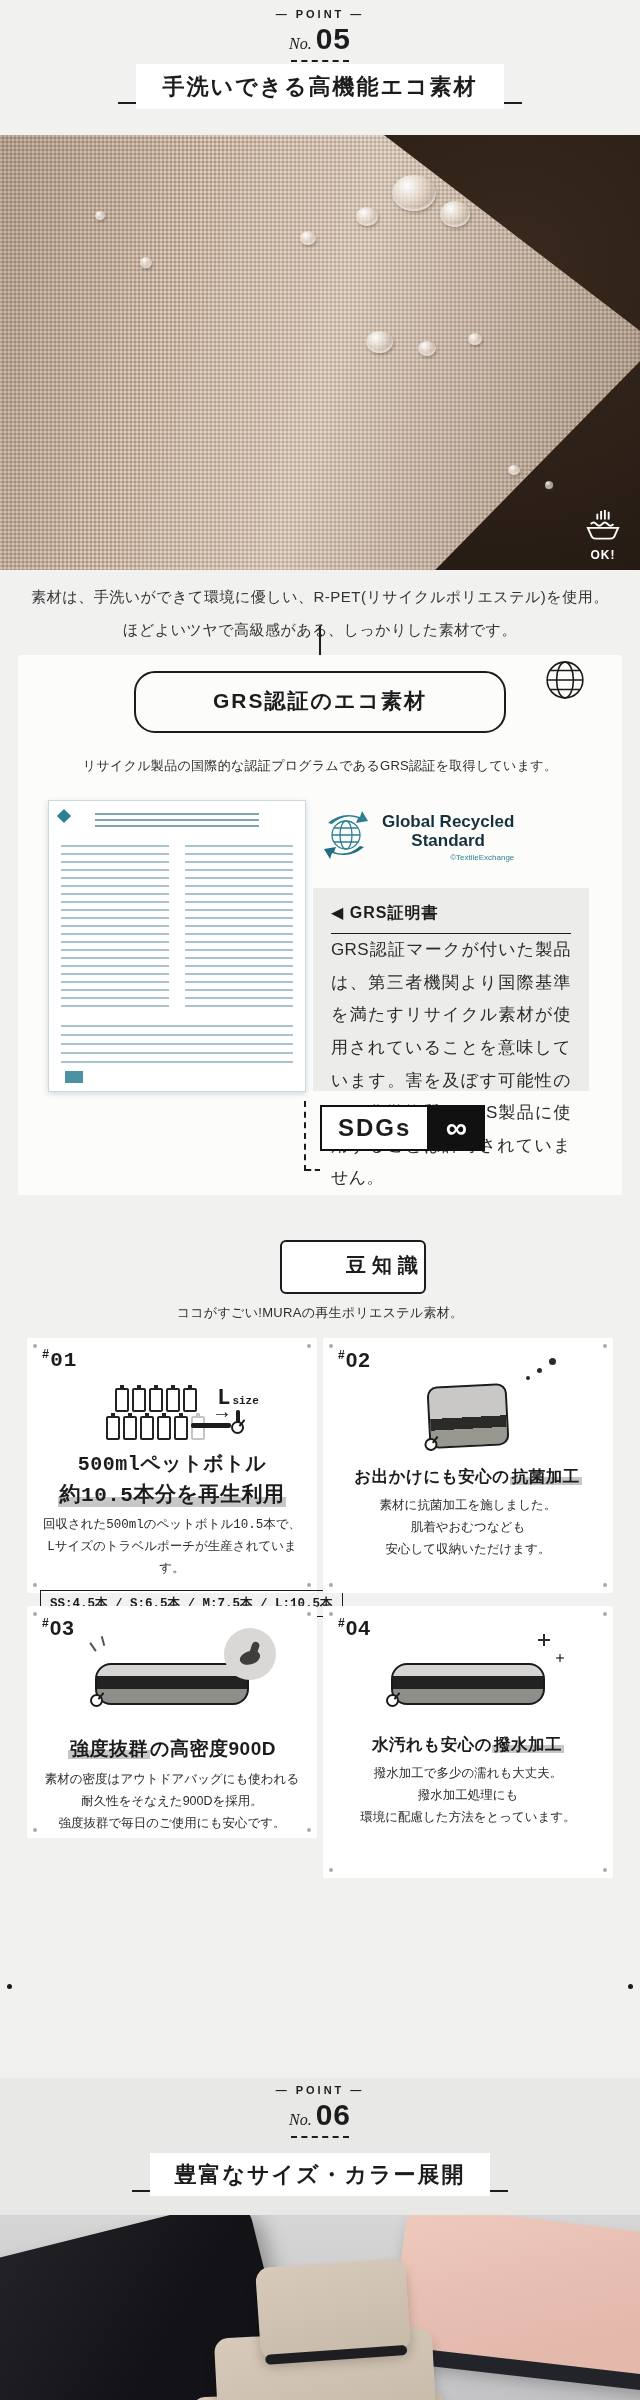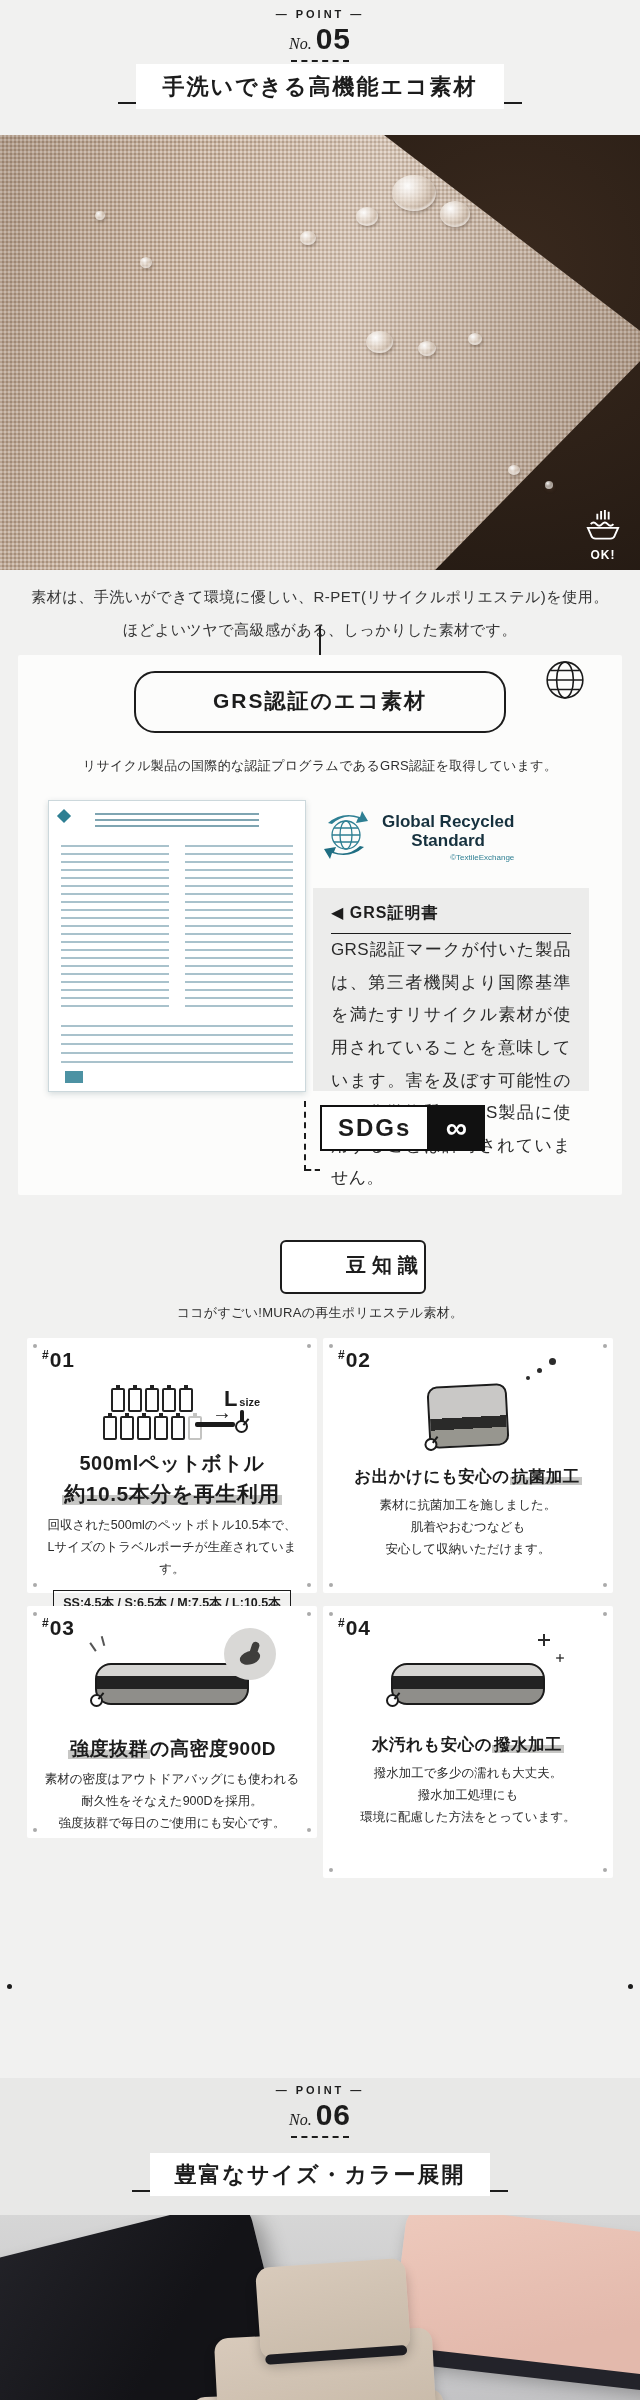--- a/index.html
+++ b/index.html
@@ -100,21 +100,21 @@
        text-indent:6px;line-height:46px;text-align:right;margin-left:33px;}
   .tips-sub{top:1304px;font-size:13px;color:#2e2e2e;letter-spacing:.3px;}
 
   .card{position:absolute;width:290px;background:#fff;border-radius:2px;box-sizing:border-box;
         padding:12px 13px;text-align:center;}
   .card::before,.card::after,.pins-bottom::before,.pins-bottom::after{
         content:"";position:absolute;width:4px;height:4px;border-radius:50%;background:#aaa;}
   .card::before{left:6px;top:6px;} .card::after{right:6px;top:6px;}
   .pins-bottom{position:absolute;inset:0;pointer-events:none;}
   .pins-bottom::before{left:6px;bottom:6px;} .pins-bottom::after{right:6px;bottom:6px;}
-  .c1{left:27px;top:1338px;height:255px;} .c2{left:323px;top:1338px;height:255px;}
+  .c1{left:27px;top:1338px;height:255px;font-family:Liberation Mono, monospace;} .c2{left:323px;top:1338px;height:255px;}
   .c3{left:27px;top:1606px;height:232px;} .c4{left:323px;top:1606px;height:272px;}
   .card-no{position:absolute;left:15px;top:10px;font-weight:700;}
   .card-no .hash{font-size:12px;vertical-align:8px;margin-right:1px;}
   .card-no .num{font-size:21px;letter-spacing:1px;}
   .hl{background:linear-gradient(transparent 56%,#c7c7c5 0);padding:0 2px;}
   .card-h{font-weight:700;letter-spacing:.5px;}
   .card-body{font-size:12.5px;line-height:1.75;color:#2b2b2b;margin-top:7px;}
 
   
   .c1-icon{display:flex;align-items:center;justify-content:center;margin-top:24px;height:76px;}

